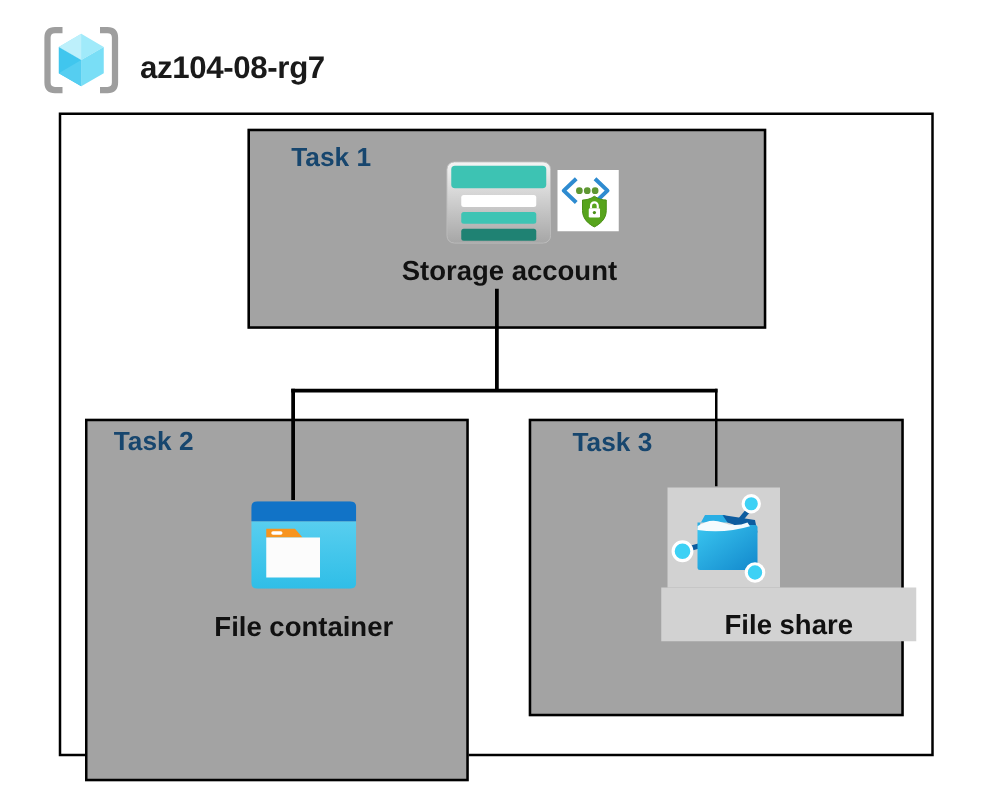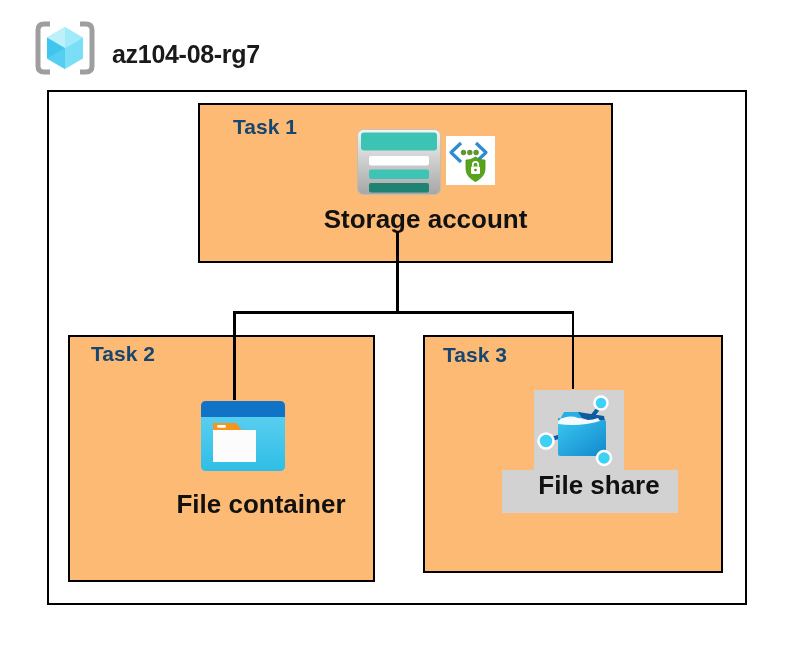--- a/index.html
+++ b/index.html
@@ -14,53 +14,53 @@
     position:absolute;left:112px;top:40px;font-size:25px;font-weight:700;
     color:#1a1a1a;letter-spacing:-0.3px;white-space:nowrap;
   }
   
   .outer-box{
     position:absolute;left:47px;top:90px;width:700px;height:515px;
     border:2.5px solid #000000;background:#ffffff;box-sizing:border-box;
   }
   
   .task-box{
-    position:absolute;background:#fdba74;border:2.2px solid #000000;
+    position:absolute;background:#a3a3a3;border:2.2px solid #000000;
     box-sizing:border-box;
   }
   .task1{left:198px;top:103px;width:415px;height:160px;}
-  .task2{left:68px;top:335px;width:307px;height:247px;}
+  .task2{left:68px;top:335px;width:307px;height:290px;}
   .task3{left:423px;top:335px;width:300px;height:238px;}
   .task-label{
     position:absolute;font-size:21px;font-weight:700;color:#17466E;
     white-space:nowrap;
   }
   .task1 .task-label{left:33px;top:10px;}
   .task2 .task-label{left:21px;top:5px;}
-  .task3 .task-label{left:18px;top:6px;}
+  .task3 .task-label{left:33px;top:6px;}
   .item-label{
-    position:absolute;font-size:26px;font-weight:700;color:#111111;
-    text-align:center;white-space:nowrap;margin-left:18px;
+    position:absolute;font-size:22px;font-weight:700;color:#111111;
+    text-align:center;white-space:nowrap;
   }
   
   .storage-icon{position:absolute;left:157px;top:24px;width:84px;height:66px;}
   .sas-icon{
     position:absolute;left:246px;top:31px;width:49px;height:49px;background:#ffffff;
   }
   .storage-label{left:0;top:99px;width:415px;}
   
   .blob-icon{position:absolute;left:131px;top:64px;width:84px;height:70px;}
   .blob-label{left:23px;top:152px;width:300px;}
   
   .fs-cell{
     position:absolute;left:109px;top:53px;width:90px;height:80px;background:#D2D2D2;
   }
   .fs-band{
-    position:absolute;left:77px;top:133px;width:176px;height:43px;background:#D2D2D2;
-    display:flex;align-items:flex-start;justify-content:center;
+    position:absolute;left:104px;top:133px;width:204px;height:43px;background:#D2D2D2;
+    display:flex;align-items:flex-end;justify-content:center;
   }
   .fs-band .item-label{position:static;}
   
   .line{position:absolute;background:#000000;z-index:5;}
   .line-v1{left:396px;top:231px;width:2.5px;height:81px;}
   .line-h {left:233px;top:311px;width:341px;height:2.5px;}
   .line-v2{left:233px;top:311px;width:2.5px;height:89px;}
   .line-v3{left:571.5px;top:311px;width:2.5px;height:78px;}
 </style>
 </head>

